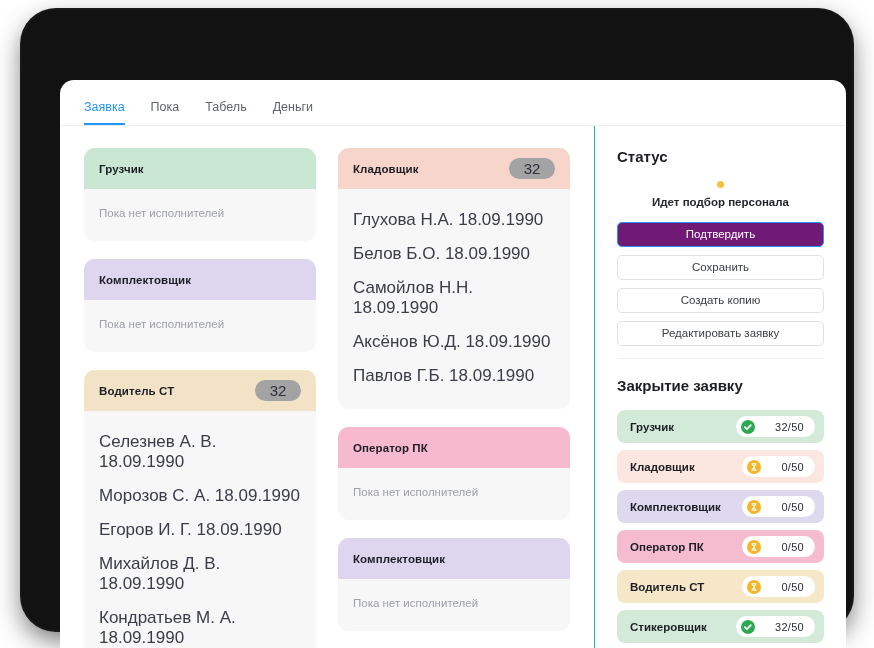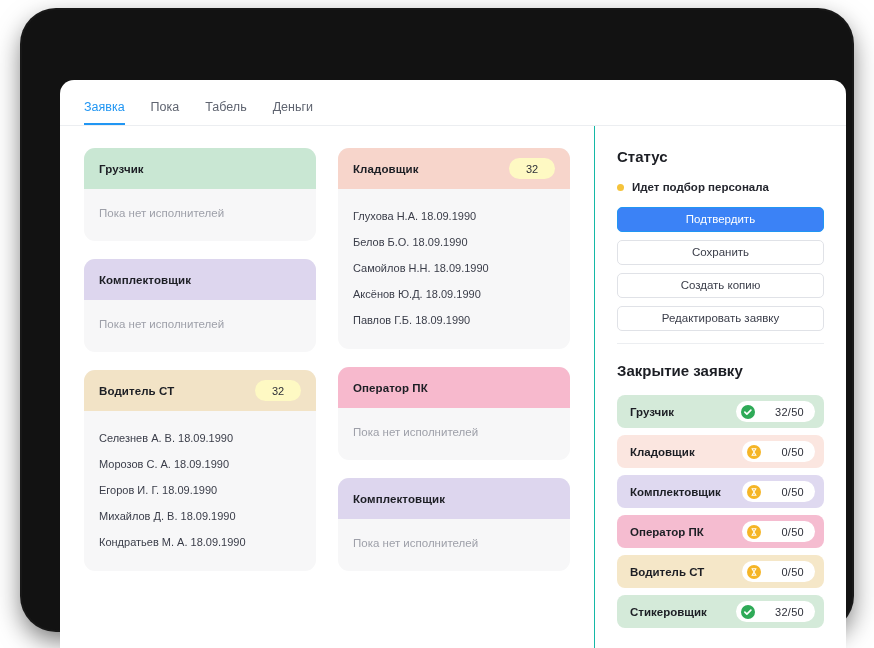--- a/index.html
+++ b/index.html
@@ -71,70 +71,71 @@
   }
   .role-head {
     height: 41px;
     display: flex;
     align-items: center;
     justify-content: space-between;
     padding: 0 15px;
   }
   .role-title { font-size: 11.5px; font-weight: bold; color: #1c1e24; letter-spacing: .1px; }
   .role-badge {
-    background: #fef9c3;
+    background: #a3a3a3;
     border-radius: 11px;
     min-width: 46px;
     height: 21px;
     display: flex; align-items: center; justify-content: center;
-    font-size: 11px; color: #2e3039; font-weight: 500;
+    font-size: 15px; color: #2e3039; font-weight: 500;
   }
   .role-body { padding: 14px 15px 16px 15px; }
   .role-empty { font-size: 11.5px; color: #9ea0a9; padding: 4px 0 6px 0; }
-  .worker { font-size: 11px; color: #3a3d49; padding: 7px 0; }
+  .worker { font-size: 17px; color: #3a3d49; padding: 7px 0; }
 
   
   .c-green  { background: #c9e7d3; }
   .c-purple { background: #ddd6ee; }
   .c-beige  { background: #f2e3c6; }
   .c-salmon { background: #f7d5cb; }
   .c-pink   { background: #f7b9cd; }
 
   
   #sidebar {
     width: 252px;
     flex: 0 0 252px;
     border-left: 1px solid #14b8a6;
     padding: 22px 22px 0 22px;
     overflow: hidden;
   }
   .side-h { font-size: 15px; font-weight: bold; color: #1c1e24; }
   #status-line {
     display: flex; align-items: center; gap: 8px;
     margin: 16px 0 14px 0;
+    flex-direction: column;
   }
   .dot { width: 7px; height: 7px; border-radius: 50%; background: #f5c33b; flex: 0 0 auto; }
   #status-text { font-size: 11.5px; font-weight: bold; color: #24262e; }
 
   .btn {
     display: block; width: 100%;
     height: 25px;
     border-radius: 5px;
     font-size: 11.5px;
     font-family: "Liberation Sans", sans-serif;
     border: 1px solid #e0e2e7;
     background: #ffffff;
     color: #3a3d49;
     margin-bottom: 8px;
     cursor: pointer;
     line-height: 23px;
     text-align: center;
   }
   .btn.primary {
-    background: #3b82f6; border-color: #2196f3; color: #ffffff;
+    background: #701a75; border-color: #2196f3; color: #ffffff;
   }
   #side-divider { height: 1px; background: #eceef1; margin: 12px 0 18px 0; }
 
   #closing-list { margin-top: 16px; display: flex; flex-direction: column; gap: 7px; }
   .close-row {
     height: 33px;
     border-radius: 8px;
     display: flex; align-items: center; justify-content: space-between;
     padding: 0 9px 0 13px;
     cursor: pointer;

